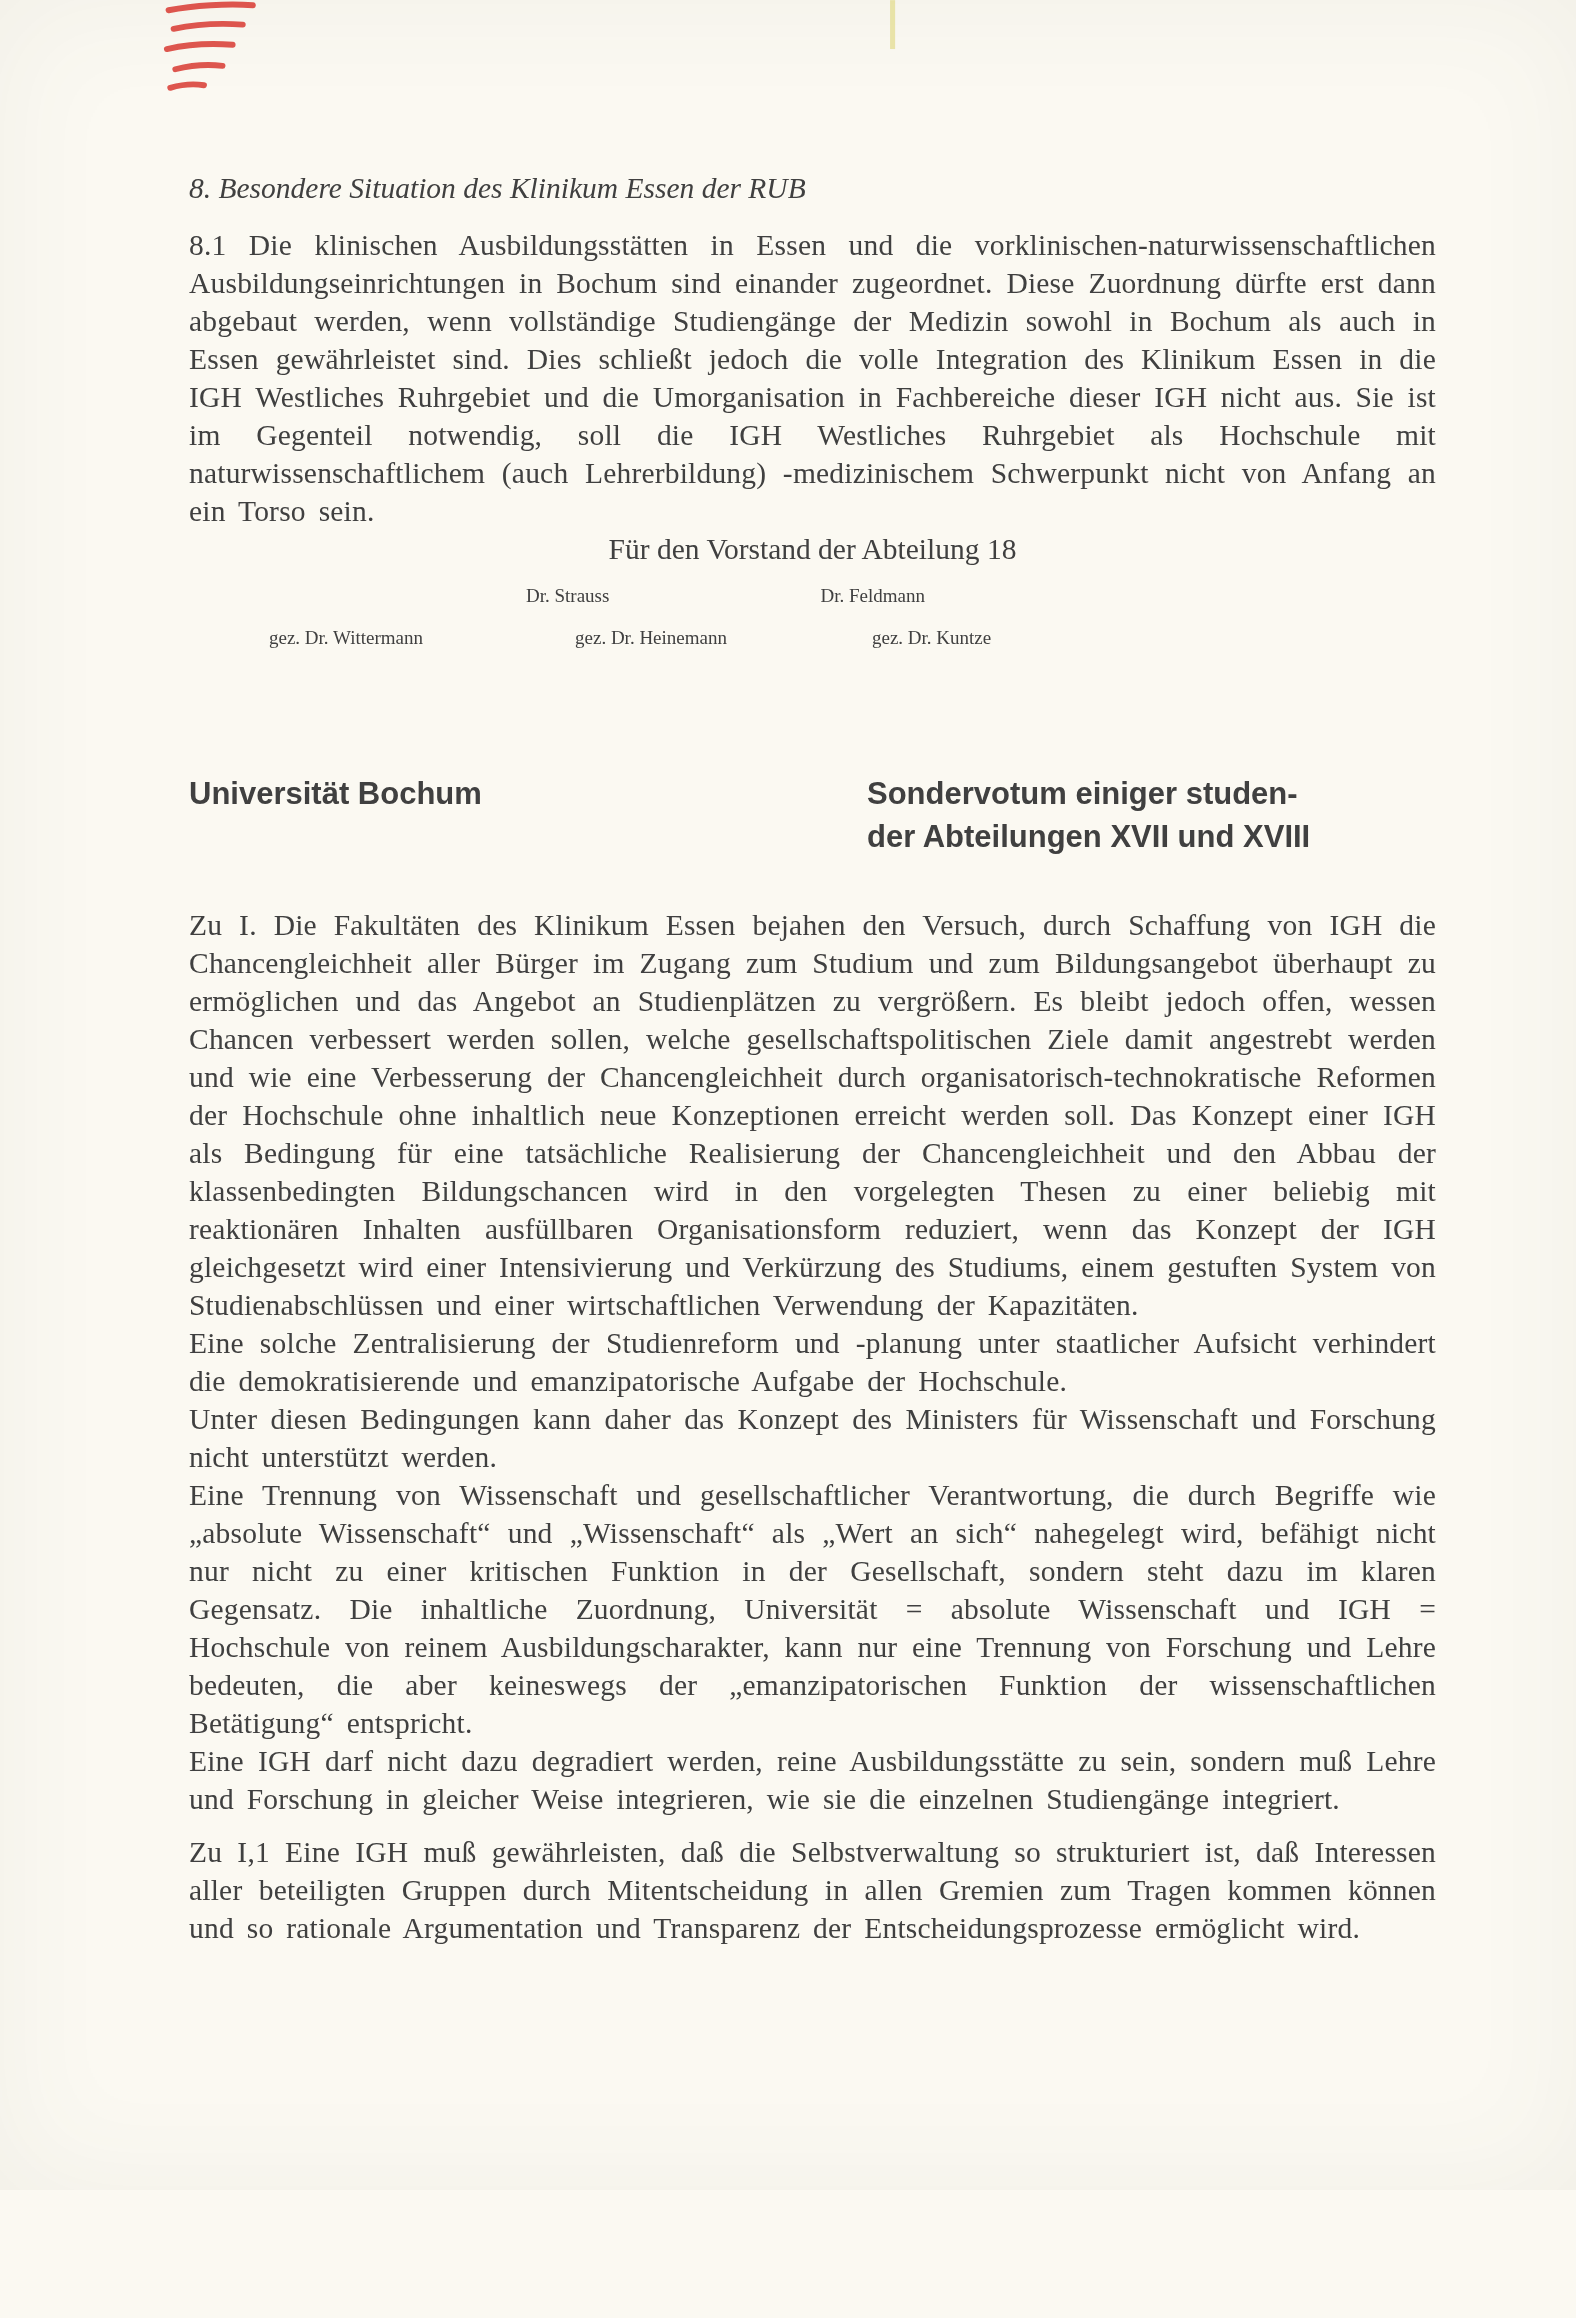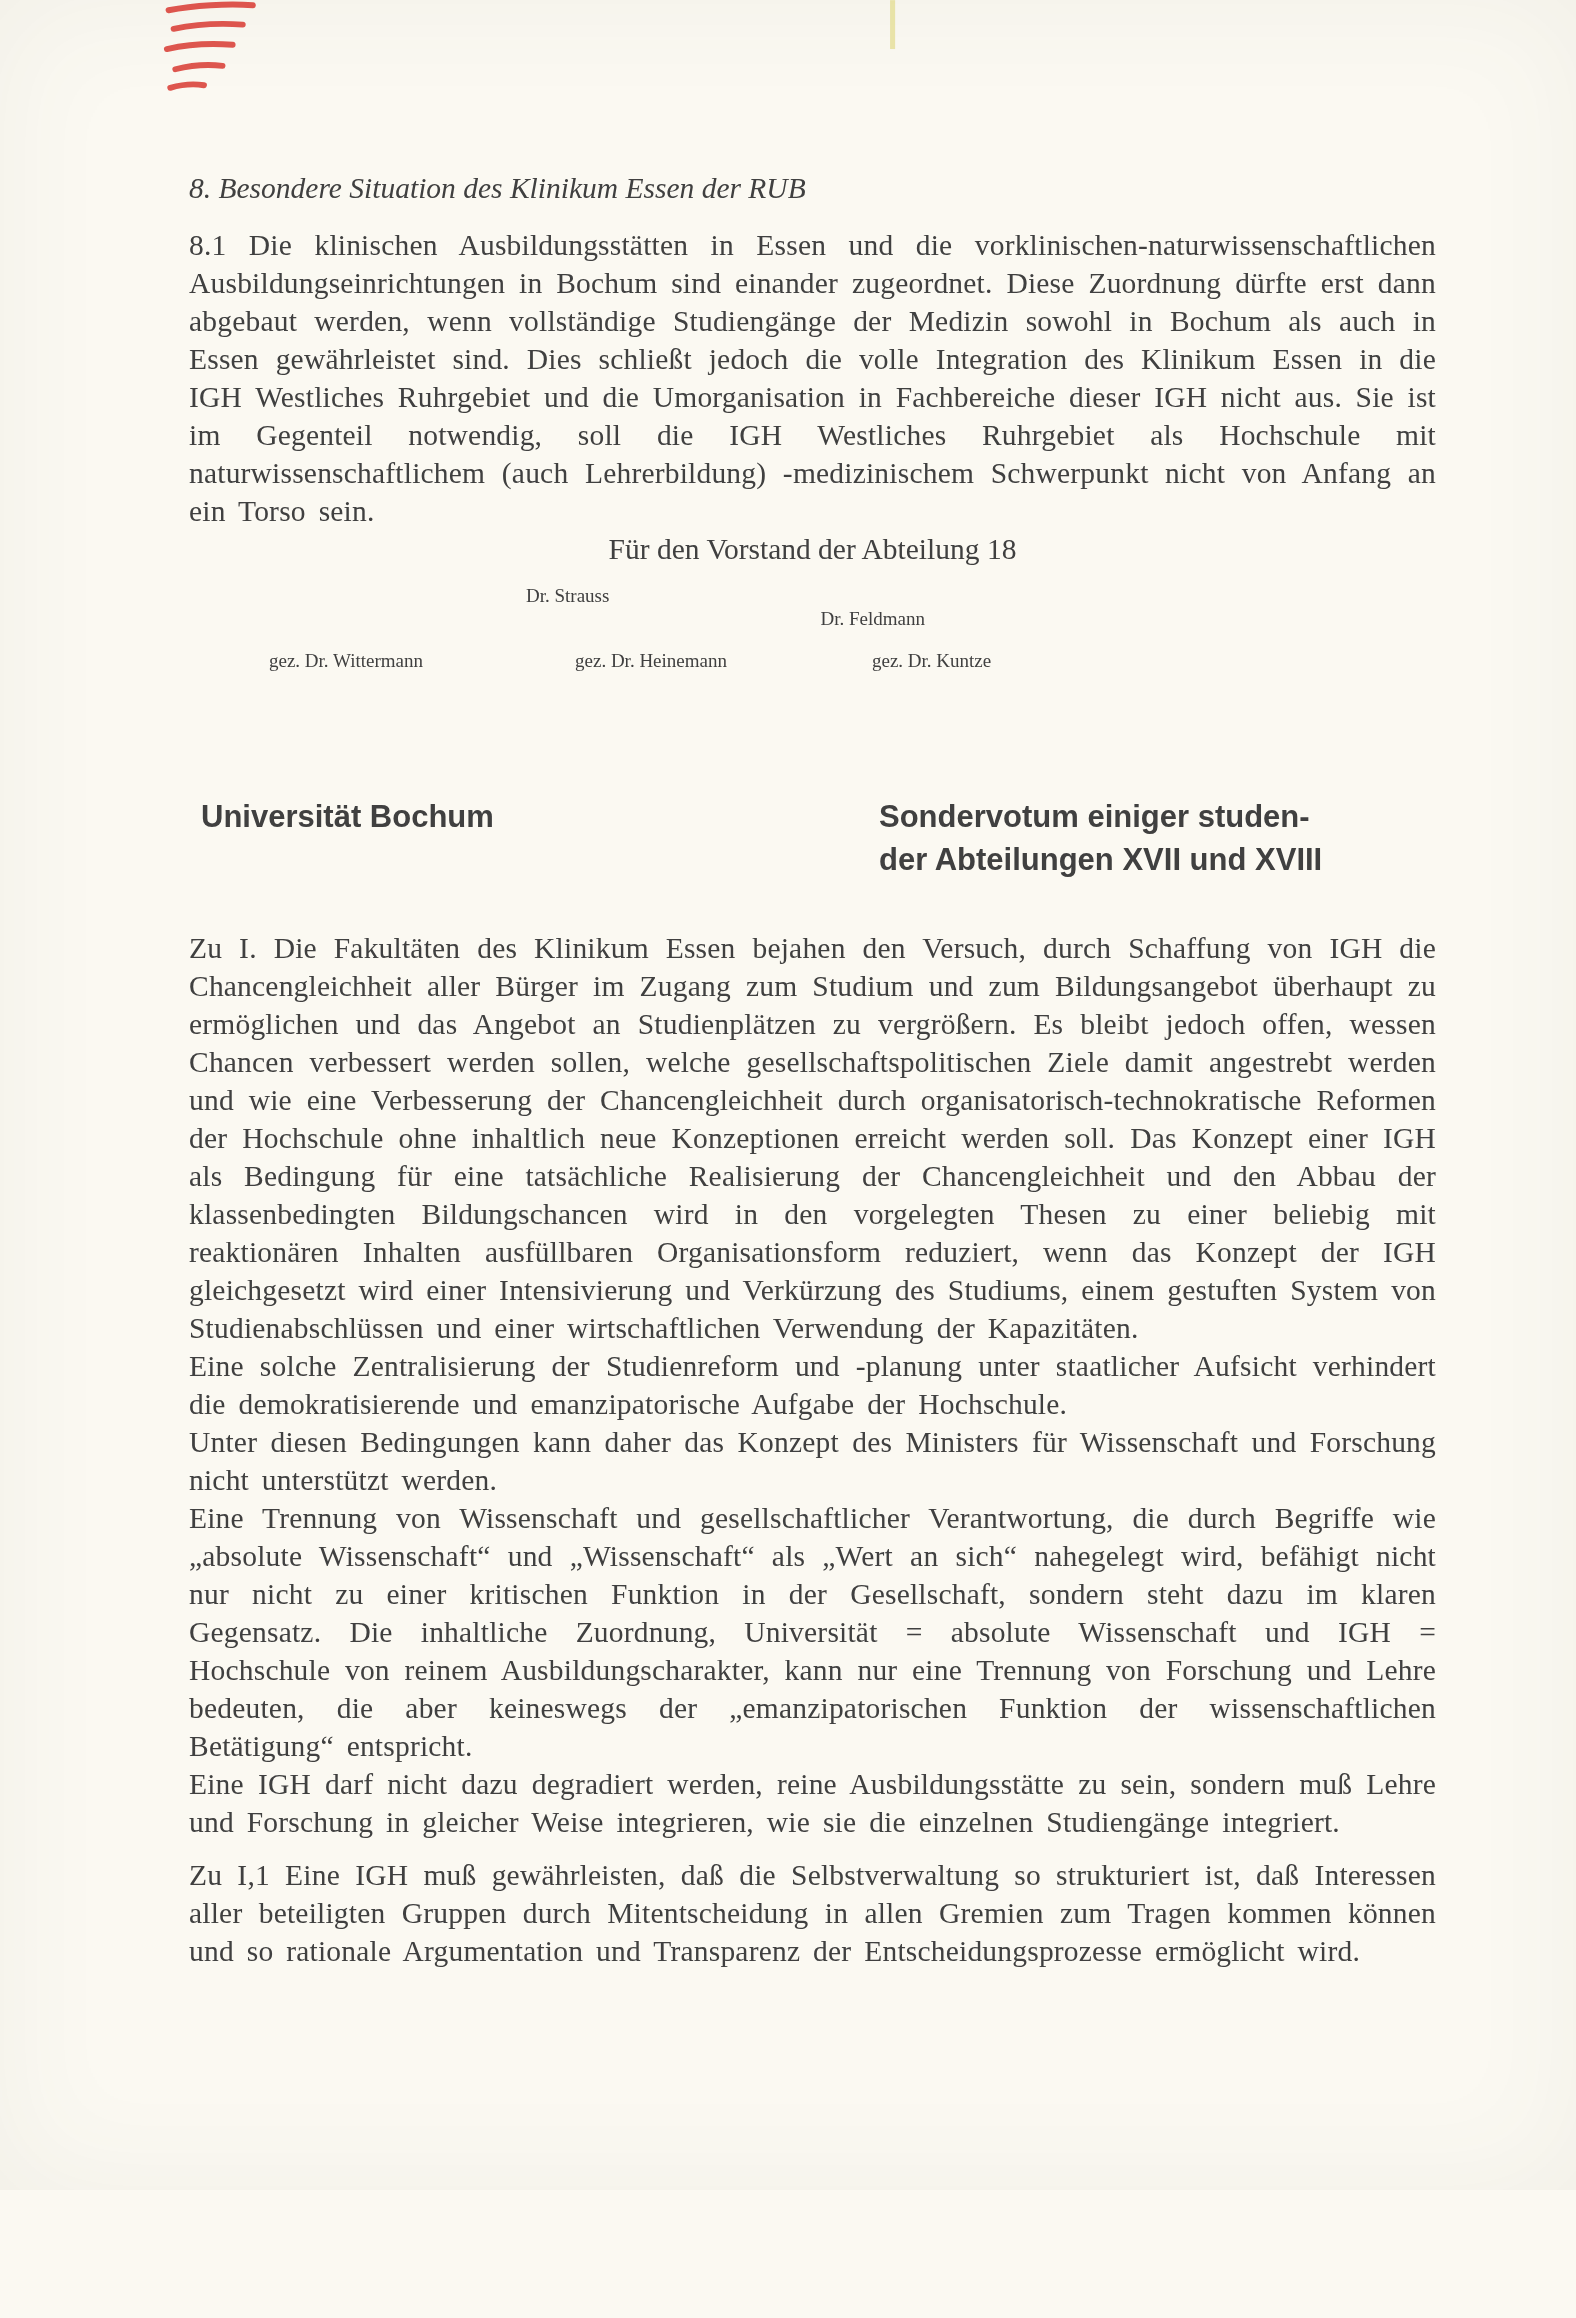--- a/index.html
+++ b/index.html
@@ -45,33 +45,32 @@
     text-align: center;
     margin: 0;
   }
   .sig-row {
     display: flex;
     font-size: 19px;
     line-height: 38px;
   }
   .sig-row-1 { margin-top: 9.3px; }
   .sig-row-1 .sig-1 { margin-left: 337px; }
-  .sig-row-1 .sig-2 { margin-left: 211px; margin-top: 23px; }
+  .sig-row-1 .sig-2 { margin-left: 211px; }
   .sig-row-2 { margin-top: 4.2px; }
   .sig-row-2 .sig-1 { margin-left: 80px; }
   .sig-row-2 .sig-2 { margin-left: 152px; }
   .sig-row-2 .sig-3 { margin-left: 145px; }
   .dual-heading {
     display: flex;
     margin-top: 115px;
     font-family: "Liberation Sans", sans-serif;
     font-weight: 700;
     font-size: 31px;
     line-height: 43px;
-    margin-left: 12px;
   }
   .dual-left { width: 678px; flex: 0 0 678px; }
   .dual-right { width: 569px; flex: 0 0 569px; }
   .dual-right div { white-space: nowrap; }
   .son-pars { margin-top: 48px; }
   .son-pars .body-par { margin: 0; }
   .gap-before { margin-top: 15px !important; }
   .page-number {
     position: absolute;
     top: 2233px;

